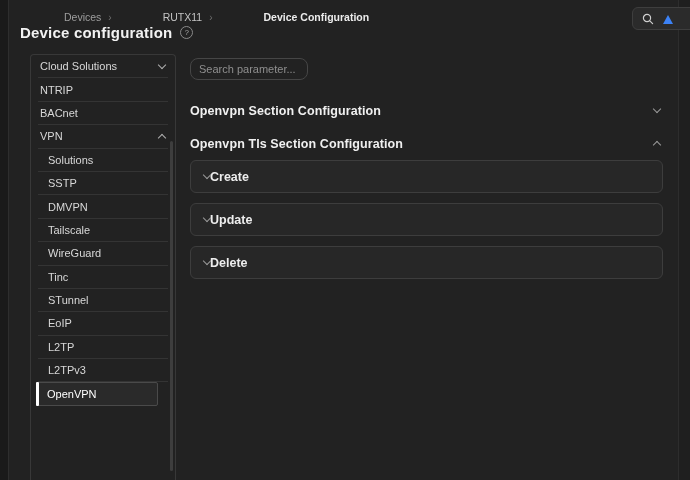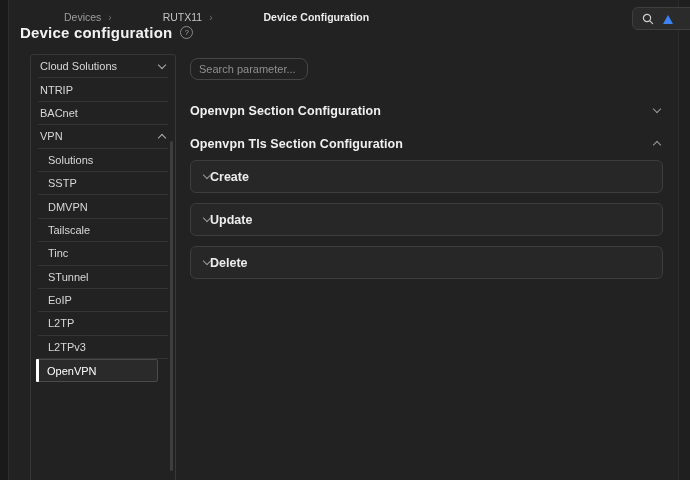--- a/index.html
+++ b/index.html
@@ -95,20 +95,23 @@
     <li class="srow child">
       <span>SSTP</span>
     </li>
     <li class="srow child">
       <span>DMVPN</span>
     </li>
     <li class="srow child">
       <span>Tailscale</span>
     </li>
     <li class="srow child">
+      <span>WireGuard</span>
+    </li>
+    <li class="srow child">
       <span>Tinc</span>
     </li>
     <li class="srow child">
       <span>STunnel</span>
     </li>
     <li class="srow child">
       <span>EoIP</span>
     </li>
     <li class="srow child">
       <span>L2TP</span>

